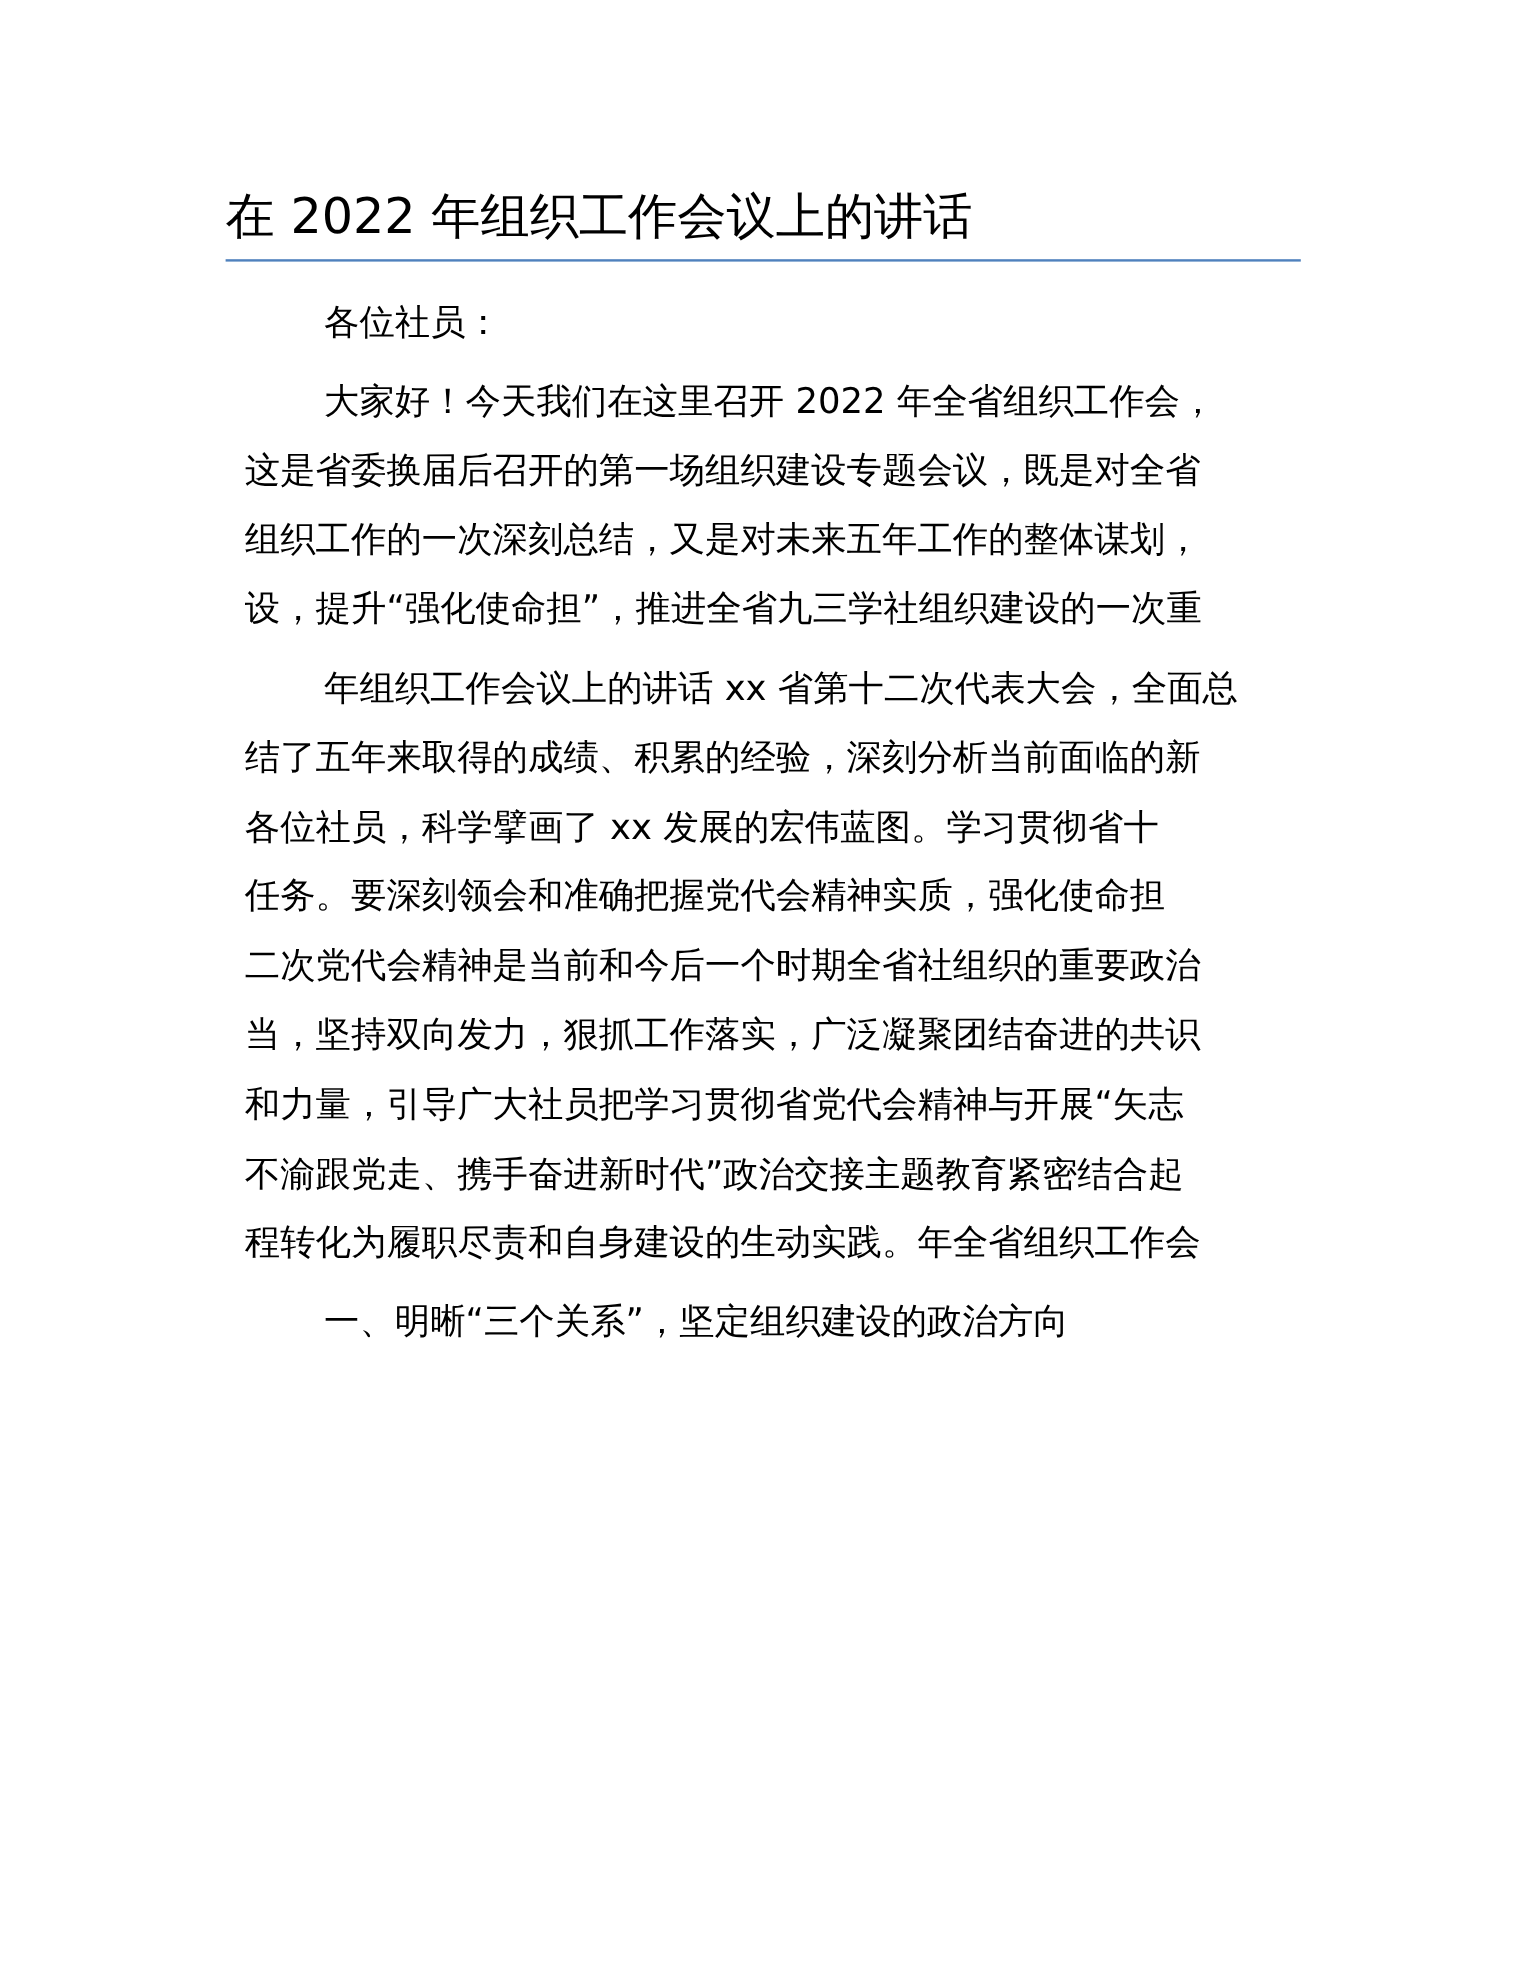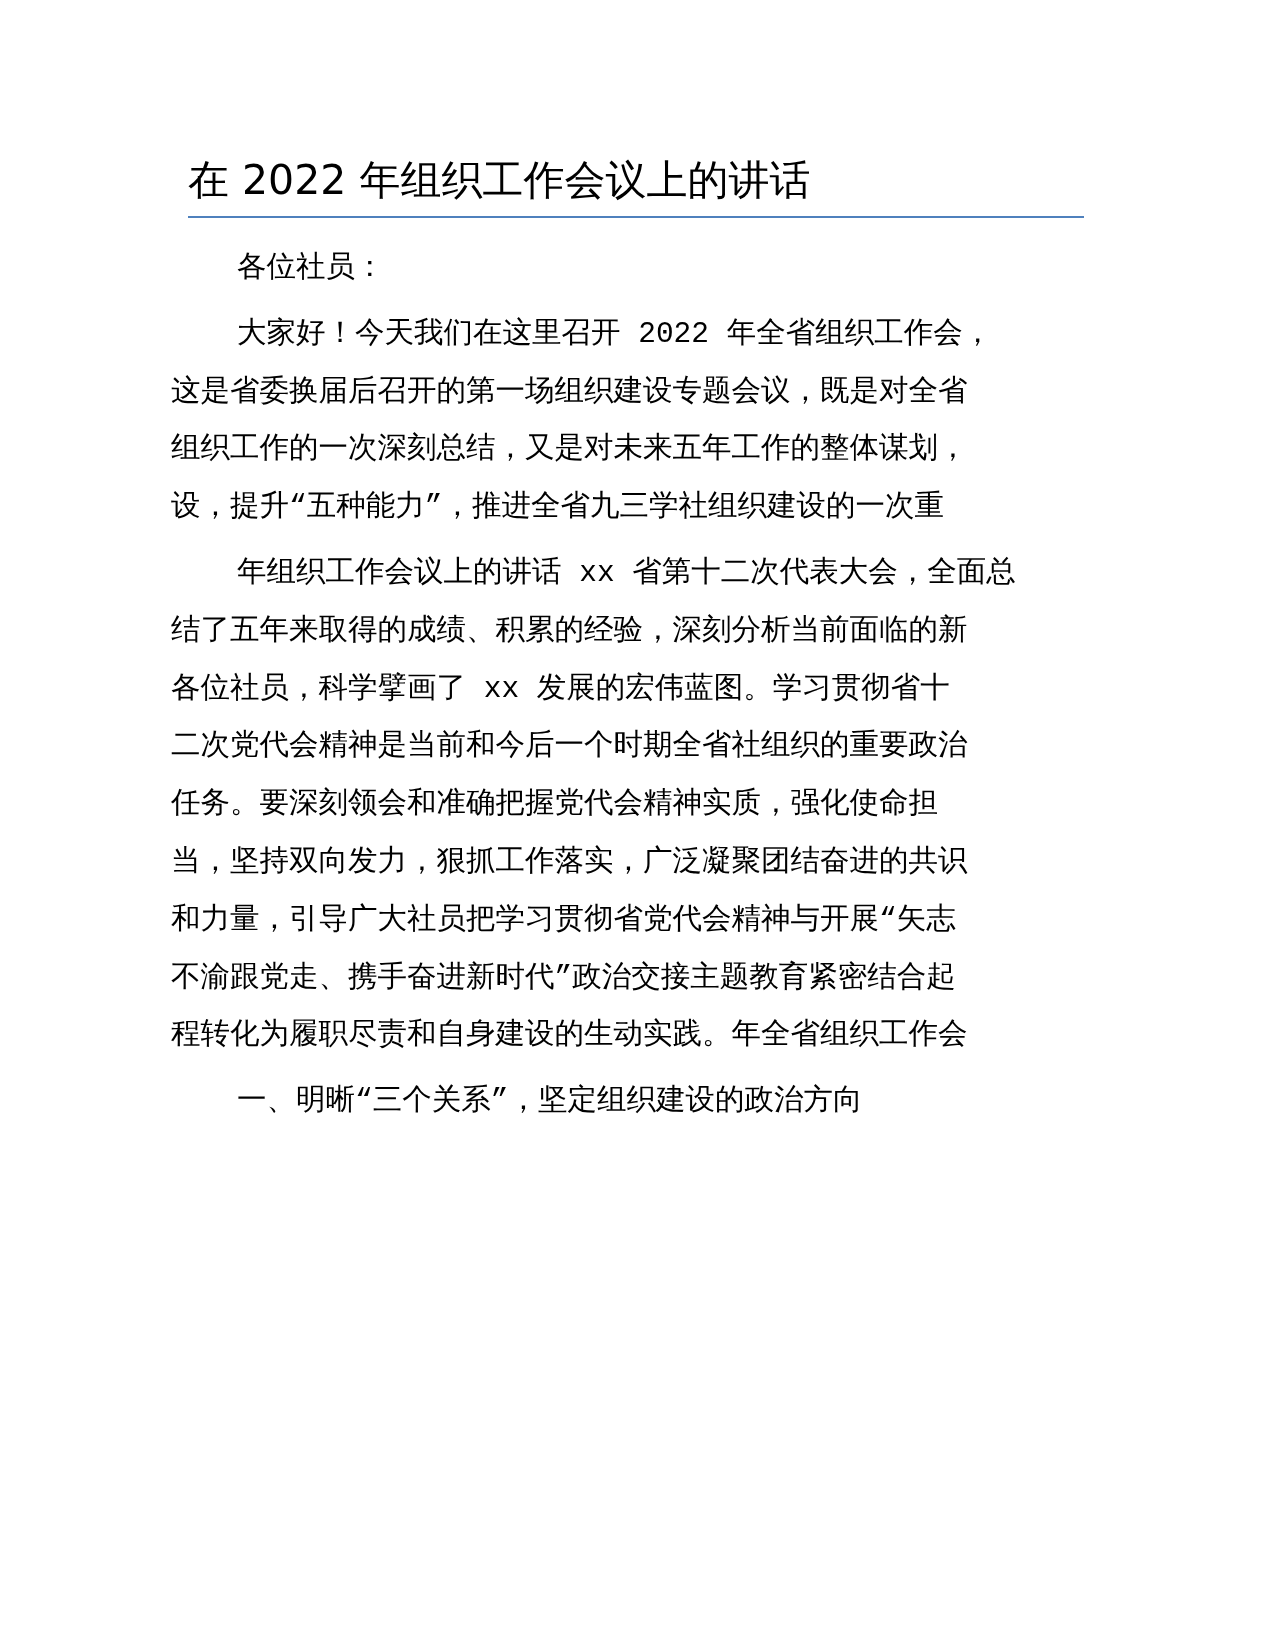--- a/index.html
+++ b/index.html
@@ -3,50 +3,50 @@
 <meta charset="utf-8">
 <style>
   html, body { margin: 0; padding: 0; background: #ffffff; }
   body { width: 1275px; height: 1650px; position: relative; overflow: hidden;
          font-family: "DejaVu Sans", "Liberation Sans", sans-serif; color: #000; }
   .page { position: absolute; left: 0; top: 0; width: 1275px; height: 1650px; background: #fff; }
   .title { position: absolute; left: 188px; top: 150px; width: 896px; text-align: left;
            font-size: 41px; line-height: 60px; letter-spacing: 0px; white-space: nowrap; }
   .title-rule { position: absolute; left: 188px; top: 216px; width: 896px; height: 0;
                 border-top: 2px solid #4f81bd; }
-  .body-text { position: absolute; left: 171px; top: 240px; width: 896px; font-family: Liberation Mono, monospace; }
+  .body-text { position: absolute; left: 204px; top: 240px; width: 896px; }
   .para { margin: 0; font-size: 29.5px; line-height: 57.8px; white-space: pre; }
   .gap { height: 8px; }
   .indent { padding-left: 66px; }
 </style>
 </head>
 <body>
 
 <div class="page">
   <div class="title">在 2022 年组织工作会议上的讲话</div>
   <div class="title-rule"></div>
 
   <div class="body-text">
     <p class="para indent">各位社员：</p>
     <div class="gap"></div>
 
     <div>
       <p class="para indent">大家好！今天我们在这里召开 2022 年全省组织工作会，</p>
       <p class="para">这是省委换届后召开的第一场组织建设专题会议，既是对全省</p>
       <p class="para">组织工作的一次深刻总结，又是对未来五年工作的整体谋划，</p>
-      <p class="para">设，提升“五种能力”，推进全省九三学社组织建设的一次重</p>
+      <p class="para">设，提升“强化使命担”，推进全省九三学社组织建设的一次重</p>
     </div>
     <div class="gap"></div>
 
     <div>
       <p class="para indent">年组织工作会议上的讲话 xx 省第十二次代表大会，全面总</p>
       <p class="para">结了五年来取得的成绩、积累的经验，深刻分析当前面临的新</p>
       <p class="para">各位社员，科学擘画了 xx 发展的宏伟蓝图。学习贯彻省十</p>
+      <p class="para">任务。要深刻领会和准确把握党代会精神实质，强化使命担</p>
       <p class="para">二次党代会精神是当前和今后一个时期全省社组织的重要政治</p>
-      <p class="para">任务。要深刻领会和准确把握党代会精神实质，强化使命担</p>
       <p class="para">当，坚持双向发力，狠抓工作落实，广泛凝聚团结奋进的共识</p>
       <p class="para">和力量，引导广大社员把学习贯彻省党代会精神与开展“矢志</p>
       <p class="para">不渝跟党走、携手奋进新时代”政治交接主题教育紧密结合起</p>
       <p class="para">程转化为履职尽责和自身建设的生动实践。年全省组织工作会</p>
     </div>
     <div class="gap"></div>
 
     <p class="para indent">一、明晰“三个关系”，坚定组织建设的政治方向</p>
   </div>
 </div>

